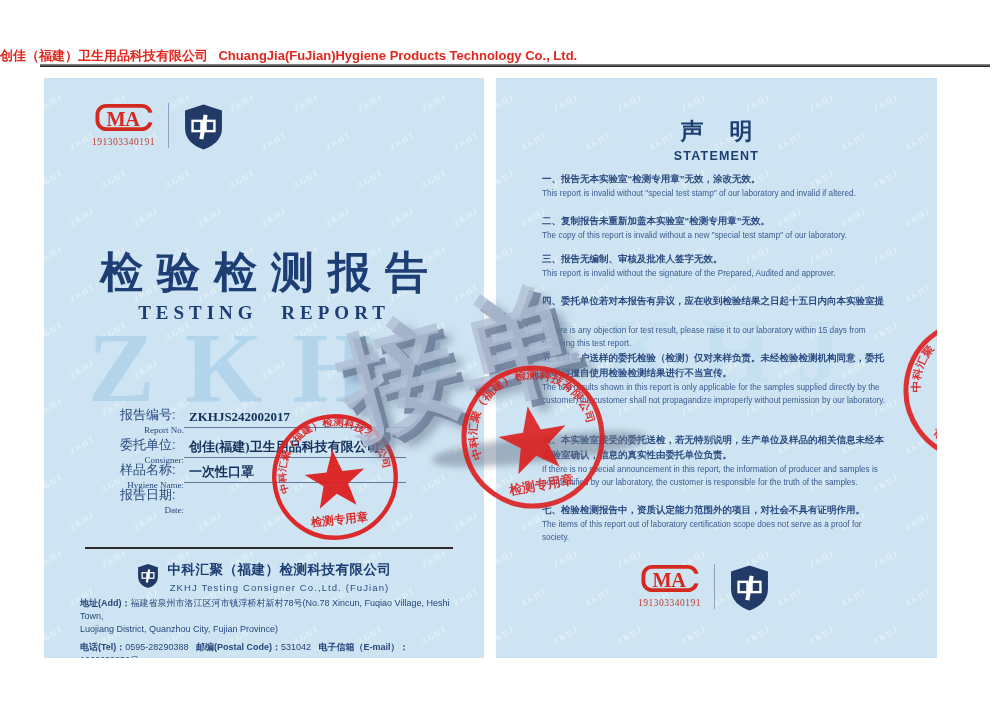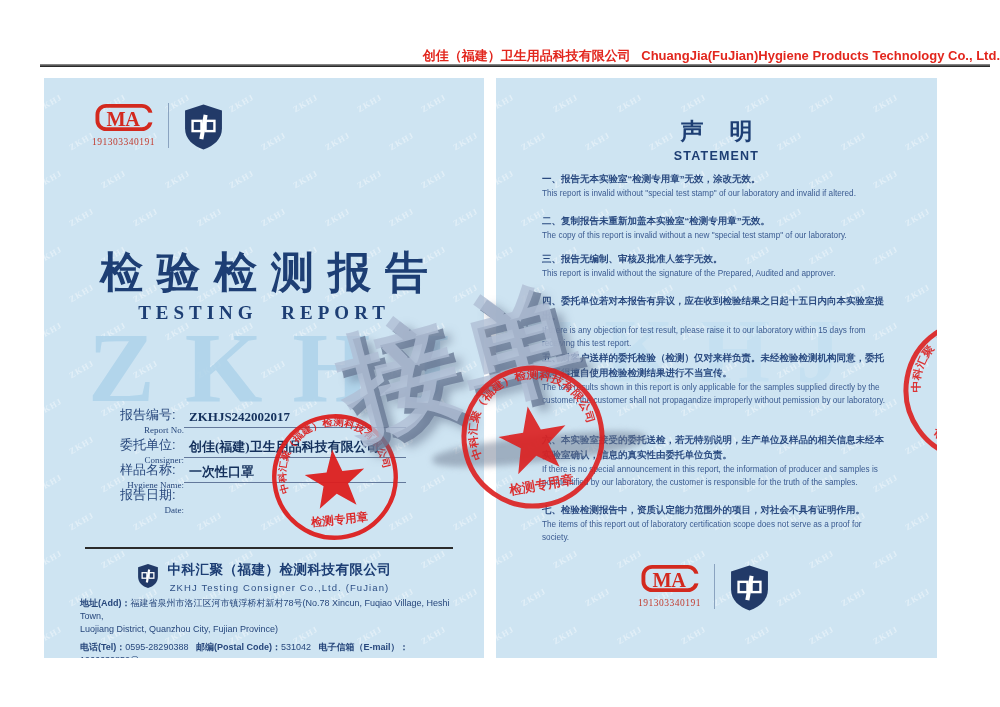--- a/index.html
+++ b/index.html
@@ -1,19 +1,19 @@
 <!DOCTYPE html>
 <html><head>
 <meta charset="utf-8">
 <style>
   html,body{margin:0;padding:0;background:#fff;}
   #doc{position:relative;width:1000px;height:707px;background:#ffffff;overflow:hidden;
        font-family:"Liberation Sans",sans-serif;}
   
-  .hdr{position:absolute;top:46px;left:0;width:100%;text-align:right;white-space:nowrap;}
+  .hdr{position:absolute;top:46px;left:0;width:100%;text-align:left;white-space:nowrap;}
   .hdr .zh{font-size:13px;font-weight:600;color:#e2261d;}
   .hdr .en{font-size:13px;font-weight:bold;color:#e2261d;margin-left:6px;}
   .hdr-rule{position:absolute;top:64px;left:40px;width:950px;height:3px;
             background:linear-gradient(to bottom,#9a9a9a,#141414);}
   
   .page{position:absolute;top:78px;height:580px;background:#cee4f2;overflow:hidden;}
   #pageL{left:44px;width:440px;}
   #pageR{left:496px;width:441px;}
   .tile-layer{position:absolute;inset:0;pointer-events:none;}
   .tile-layer span{position:absolute;font:bold 8.5px "Liberation Serif",serif;color:#ffffff;

